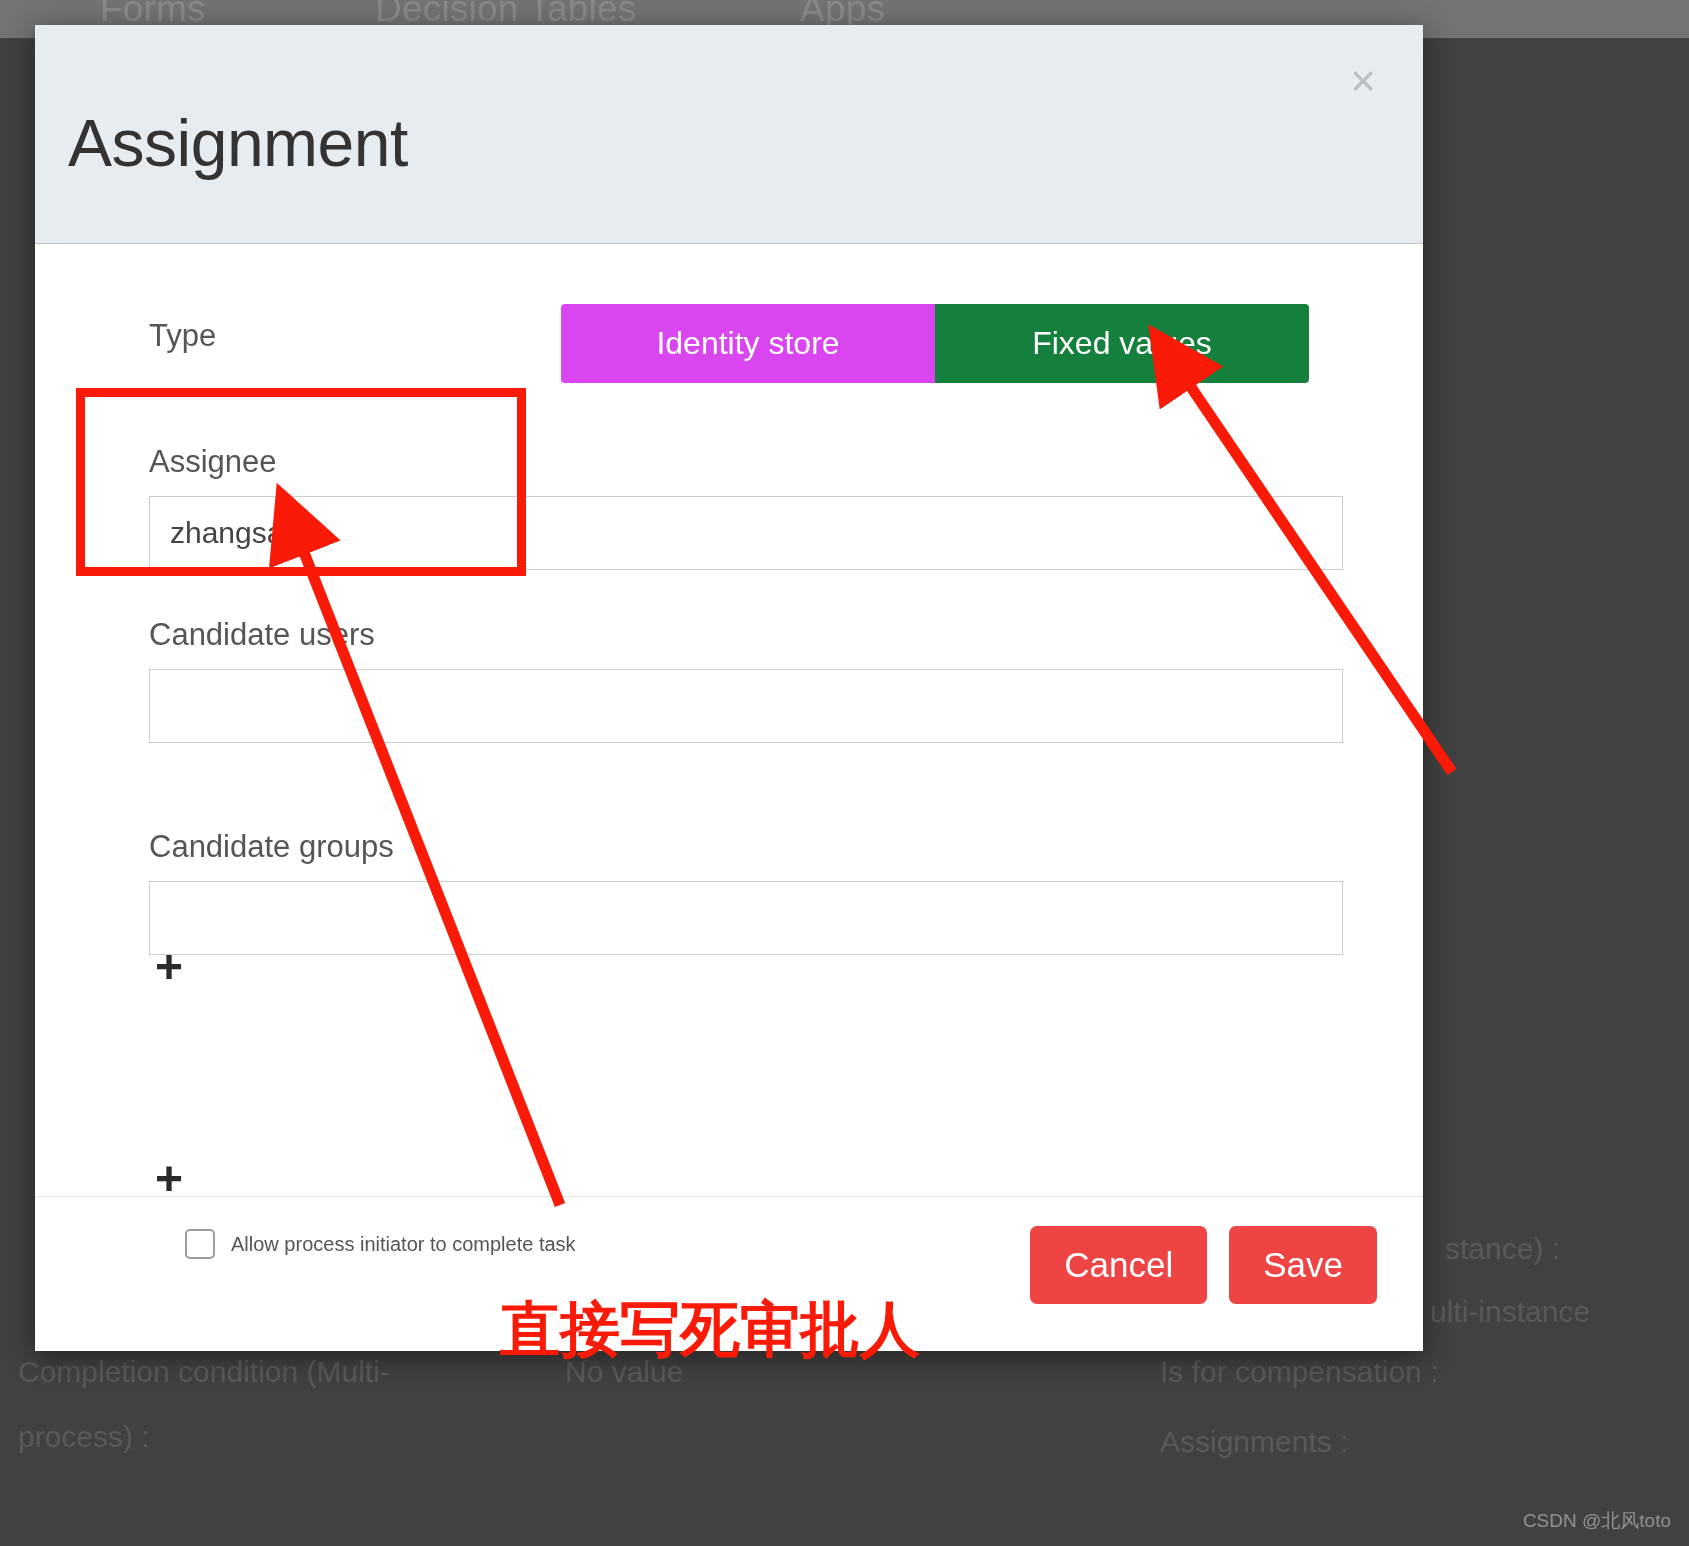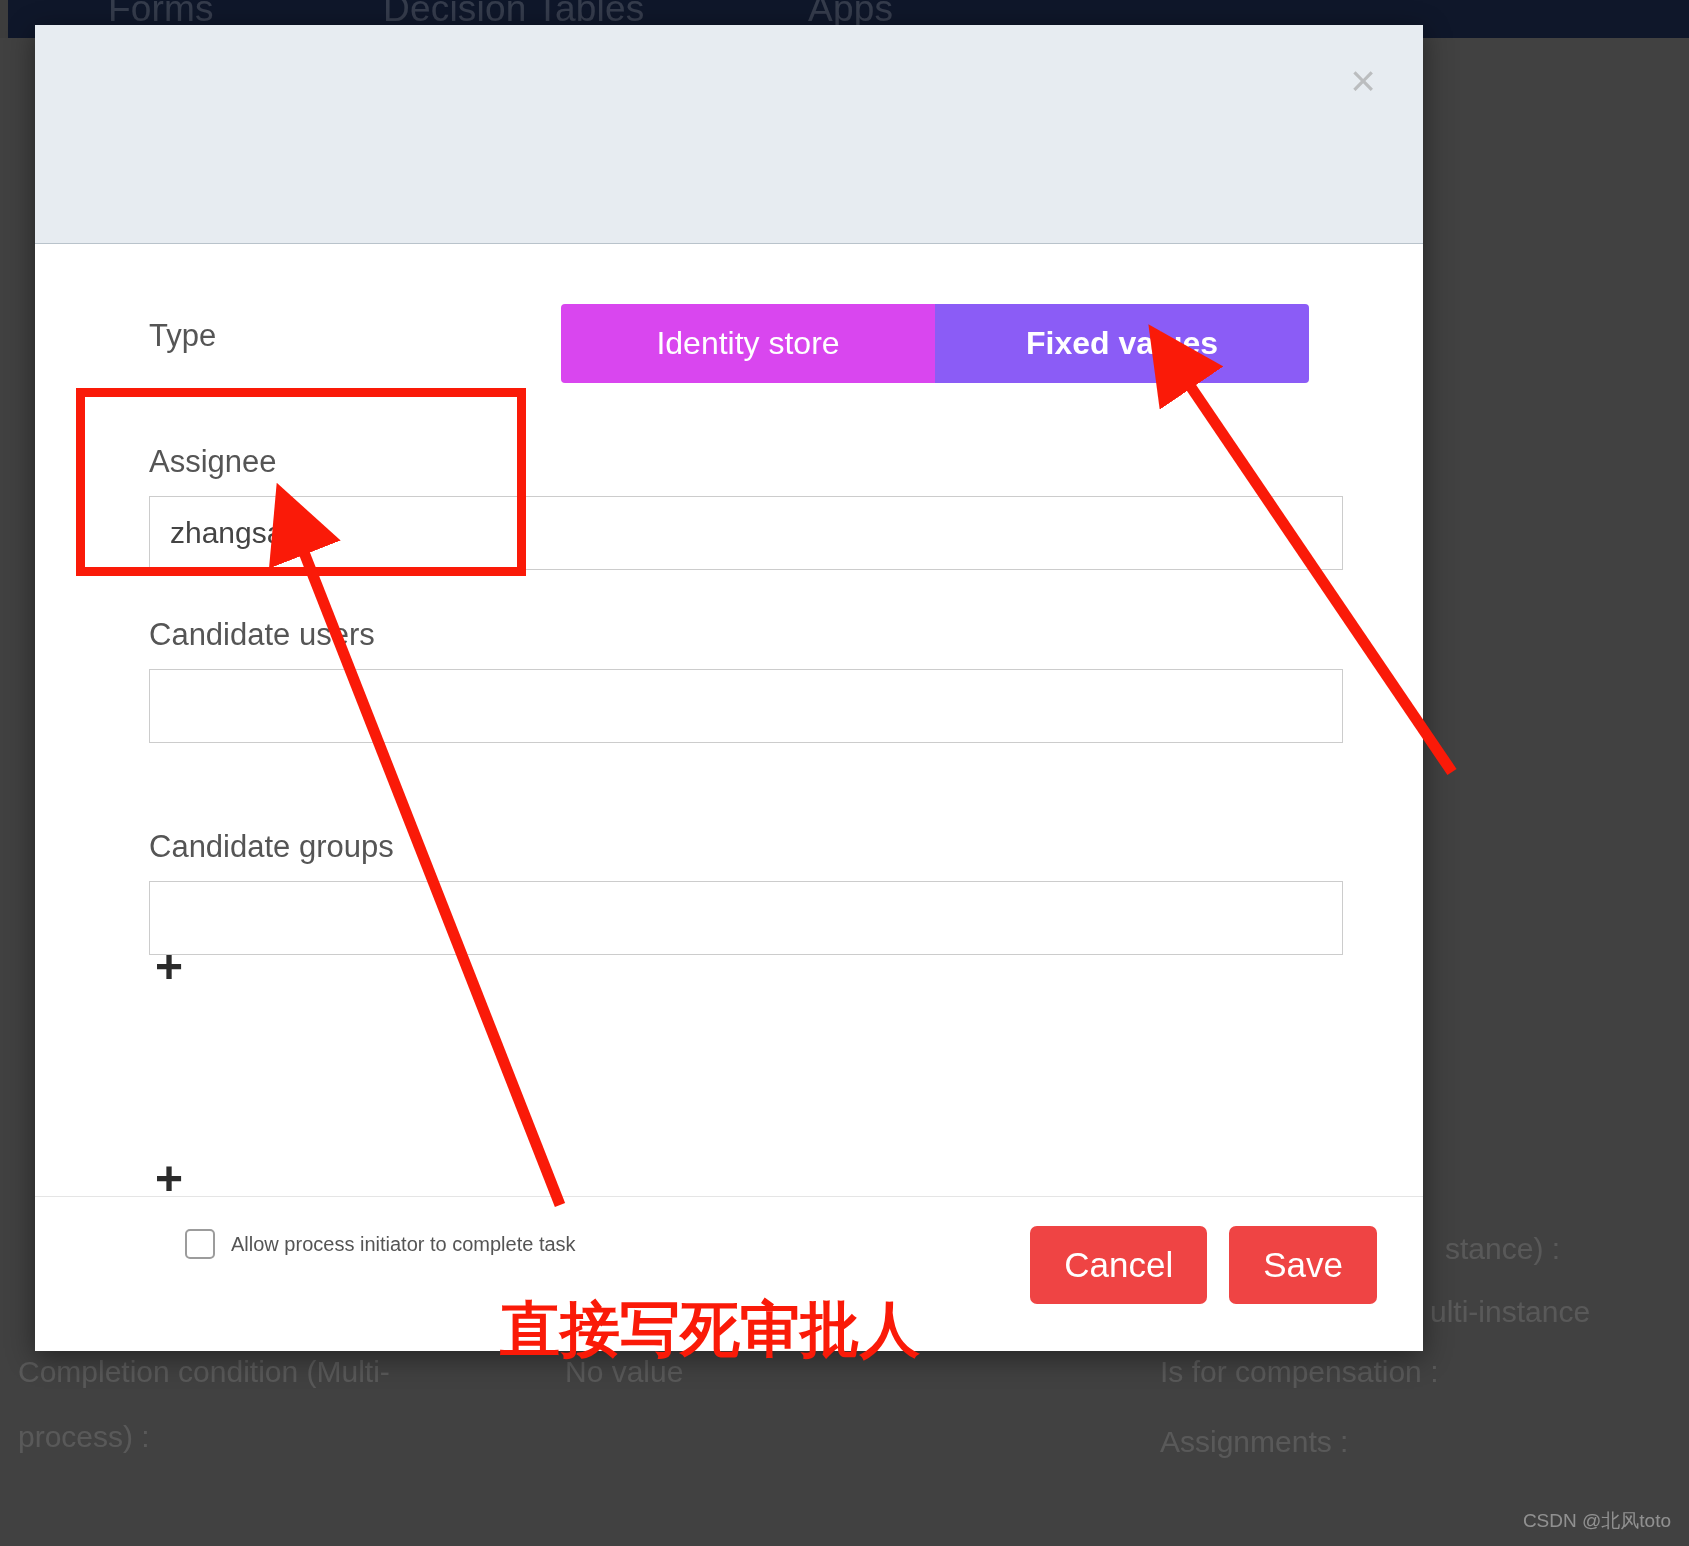--- a/index.html
+++ b/index.html
@@ -15,22 +15,22 @@
     position: relative;
     width: 1689px; height: 1546px;
     background: #3a3a3a;
   }
   .bg-layer {
     position: absolute; inset: 0;
     background: #3d3d3d;
     overflow: hidden;
   }
   .bg-topnav {
-    position: absolute; top: 0; left: 8px; right: 0; height: 38px;
-    background: #0f172a;
+    position: absolute; top: 0; left: 0; right: 0; height: 38px;
+    background: #737373;
     text-align: right;
   }
   .bg-nav-item {
     position: absolute; top: -12px;
     color: rgba(255,255,255,0.16);
     font-size: 37px;
     letter-spacing: .2px;
     white-space: nowrap;
   }
   .bg-body {
@@ -118,21 +118,21 @@
     padding: 0 34px;
     border: none;
     color: #ffffff;
     font-size: 32px;
     font-family: "Liberation Sans", sans-serif;
     cursor: pointer;
     display: flex; align-items: center; justify-content: center;
     min-width: 374px;
   }
   .tab-btn.first { border-radius: 4px 0 0 4px; background: #d946ef; }
-  .tab-btn.active { background: #8b5cf6; border-radius: 0 4px 4px 0; font-weight: bold; }
+  .tab-btn.active { background: #15803d; border-radius: 0 4px 4px 0; }
 
   .field { position: absolute; left: 114px; width: 1194px; }
   .field-label {
     font-size: 31px;
     color: #555555;
     margin-bottom: 16px;
     display: block;
   }
   .field-input {
     display: block;
@@ -244,20 +244,21 @@
     <div class="bg-text" style="left:1160px; top:1425px">Assignments :</div>
     <div class="bg-text" style="left:1445px; top:1232px">stance) :</div>
     <div class="bg-text" style="left:1430px; top:1295px">ulti-instance</div>
 
     <div class="bg-watermark">CSDN @北风toto</div>
   </div>
 
   <div class="modal">
 
     <div class="modal-header">
+      <div class="modal-title">Assignment</div>
       <button class="close-icon">×</button>
     </div>
 
     <div class="modal-body">
 
       <div class="row-type">
         <div class="lbl-type">Type</div>
         <div class="btn-group">
           <button class="tab-btn first">Identity store</button>
           <button class="tab-btn active">Fixed values</button>

